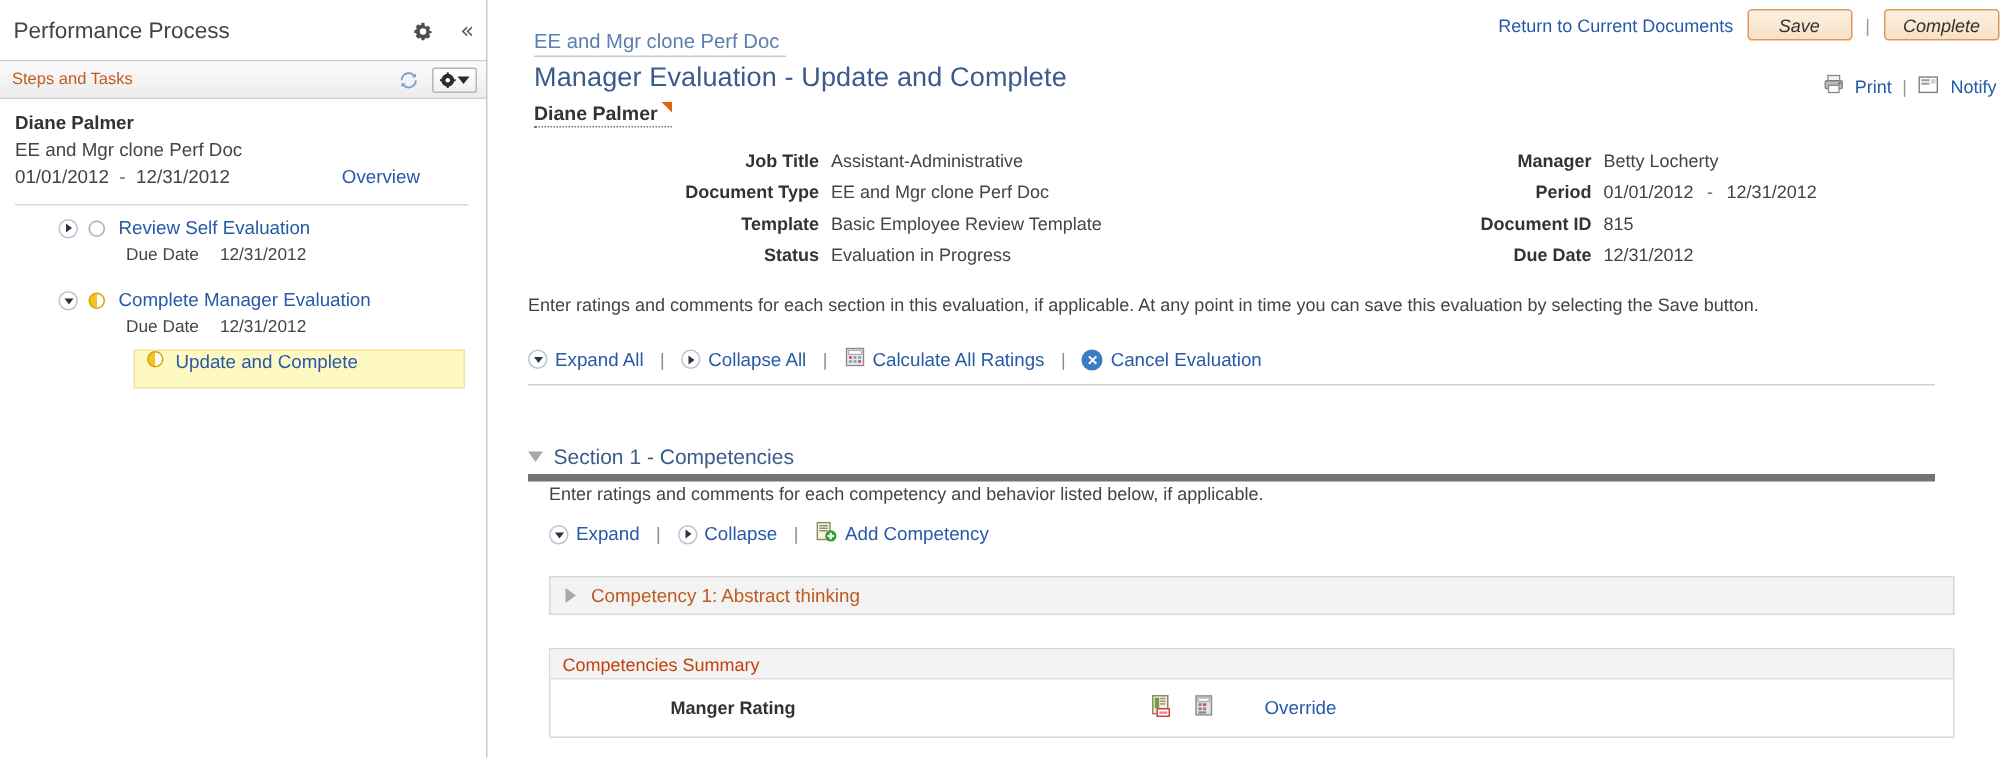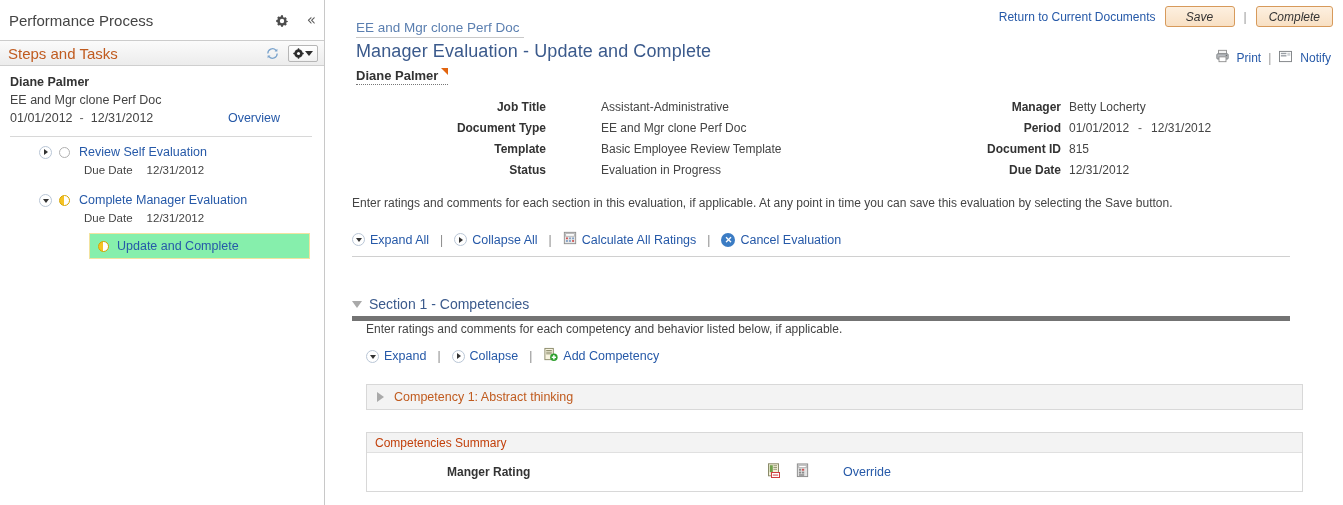--- a/index.html
+++ b/index.html
@@ -42,21 +42,21 @@
     cursor: pointer; font-family: "DejaVu Sans", sans-serif;
   }
 
   .steps-bar {
     position: relative; height: 25px;
     background: linear-gradient(to bottom, #fbfbfb 0%, #ececec 100%);
     border-bottom: 1px solid #cfcfcf;
     display: flex; align-items: center;
   }
   .steps-bar-label {
-    color: #c05b1f; font-size: 15px; padding-left: 8px;
+    color: #c05b1f; font-size: 11px; padding-left: 8px;
   }
   .steps-bar-right {
     position: absolute; right: 6px; top: 0; height: 25px;
     display: flex; align-items: center; gap: 9px;
   }
   .refresh-ico { width: 13px; height: 13px; }
   .gear-dd {
     width: 30px; height: 17px; border: 1px solid #b6b6b6;
     background: linear-gradient(to bottom,#ffffff,#f0f0f0);
     border-radius: 2px; display: flex; align-items: center;
@@ -96,22 +96,22 @@
     background: linear-gradient(to right, #f6c324 0 50%, #ffffff 50% 100%);
   }
   .tree-label { color: #2659a8; font-size: 12.5px; cursor: pointer; }
   .tree-due {
     display: flex; align-items: center; padding-left: 45px;
     font-size: 11.5px; color: #444; height: 18px;
   }
   .tree-due .dd-val { padding-left: 14px; color: #444; }
   .tree-child {
     margin: 6px 14px 0 50px; height: 26px;
-    background: #86efac; border: 1px solid #f2e3a0;
-    display: flex; align-items: center; padding-left: 8px;
+    background: #fef9c3; border: 1px solid #f2e3a0;
+    display: flex; align-items: flex-start; padding-left: 8px;
   }
   .tree-child .status-dot { margin-right: 8px; }
   .tree-child-label { color: #2659a8; font-size: 12.5px; cursor: pointer; }
 
   
   .main { position: absolute; left: 326px; top: 0; width: 1017px; height: 505px; padding-left: 34px; }
 
   .top-actions {
     position: absolute; right: 10px; top: 6px;
     display: flex; align-items: center; gap: 9px;
@@ -152,21 +152,21 @@
     font-size: 12px;
   }
   .pn-link { color: #2659a8; cursor: pointer; }
 
   
   .details { position: absolute; left: 0px; top: 100px; width: 1017px; }
   .drow { display: flex; height: 21px; align-items: baseline; }
   .dlabel { font-weight: bold; color: #333; font-size: 12px; text-align: right; }
   .dval { color: #444; font-size: 12px; }
   .col-left .dlabel { width: 220px; }
-  .col-left .dval { padding-left: 8px; margin-left: 47px; }
+  .col-left .dval { padding-left: 8px; }
   .col-right { position: absolute; left: 560px; top: 0; }
   .col-right .dlabel { width: 175px; }
   .col-right .dval { padding-left: 8px; }
   .period-dash { padding: 0 9px; color: #666; }
 
   .instruct {
     position: absolute; left: 26px; top: 196px; width: 960px;
     font-size: 12px; color: #444;
   }
 

